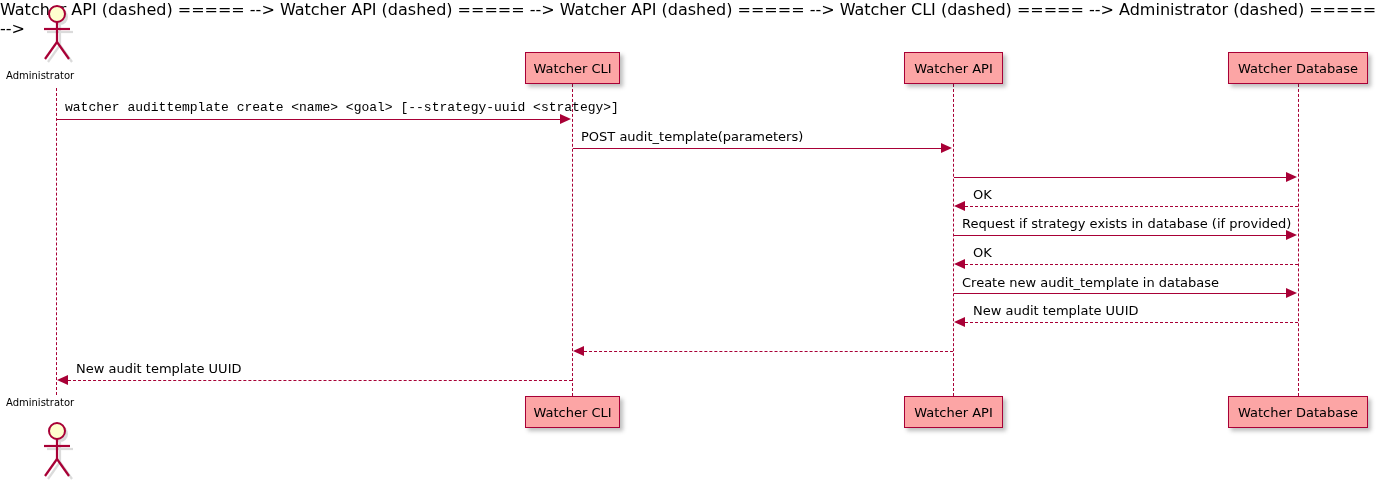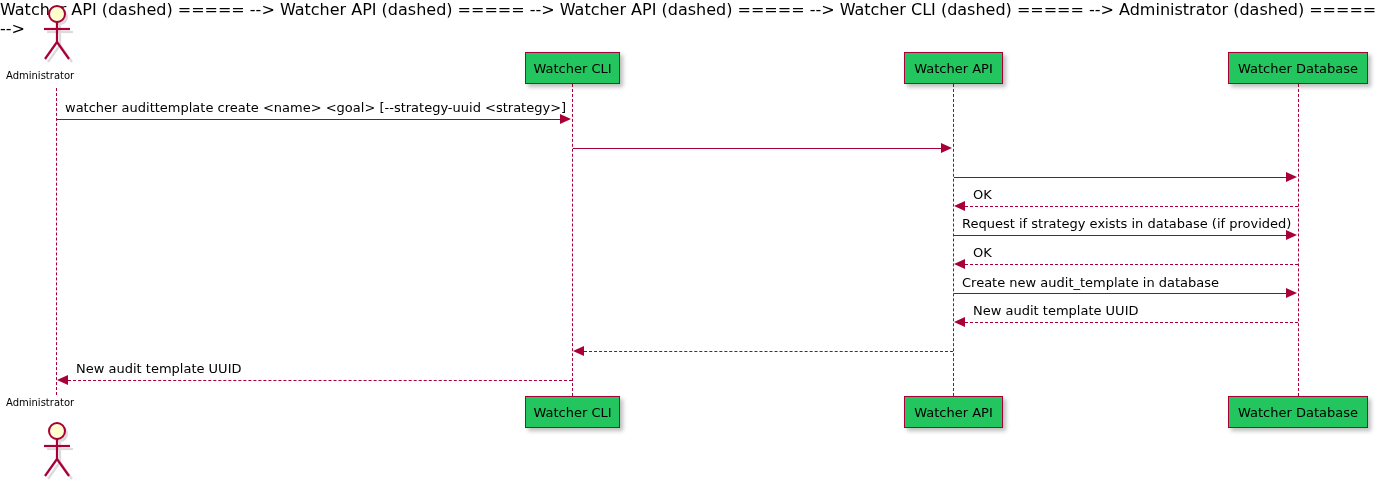--- a/index.html
+++ b/index.html
@@ -18,21 +18,21 @@
     overflow: hidden;
   }
   .lifeline {
     position: absolute;
     width: 0;
     border-left: 1px dashed #A80036;
     top: 0;
   }
   .pbox {
     position: absolute;
-    background: #22c55e;
+    background: #fca5a5;
     border: 1.5px solid #A80036;
     box-shadow: 3px 3px 4px rgba(40,40,40,0.30);
     box-sizing: border-box;
     display: flex;
     align-items: center;
     justify-content: center;
     color: #000000;
     font-size: 13px;
     line-height: 1;
     white-space: nowrap;
@@ -134,25 +134,26 @@
   <div class="pbox" style="left:1228px; top:52px; width:140px; height:32px;">Watcher Database</div>
 
   
   <div class="pbox" style="left:525px; top:396px; width:95px; height:32px;">Watcher CLI</div>
   <div class="pbox" style="left:904px; top:396px; width:99px; height:32px;">Watcher API</div>
   <div class="pbox" style="left:1228px; top:396px; width:140px; height:32px;">Watcher Database</div>
 
   
   <div class="msg-line" style="left:57px; top:119px; width:504px;"></div>
   <div class="arrow-head right" style="left:560px; top:114px;"></div>
-  <div class="msg-text" style="left:65px; top:101px;">watcher audittemplate create &lt;name&gt; &lt;goal&gt; [--strategy-uuid &lt;strategy&gt;]</div>
+  <div class="msg-text" style="left:65px; top:101px;font-family:Liberation Mono, monospace;">watcher audittemplate create &lt;name&gt; &lt;goal&gt; [--strategy-uuid &lt;strategy&gt;]</div>
 
   
   <div class="msg-line" style="left:573px; top:148px; width:369px;"></div>
   <div class="arrow-head right" style="left:941px; top:143px;"></div>
+  <div class="msg-text" style="left:581px; top:130px;">POST audit_template(parameters)</div>
 
   
   <div class="msg-line" style="left:954px; top:177px; width:333px;"></div>
   <div class="arrow-head right" style="left:1286px; top:172px;"></div>
 
    Watcher API (dashed) ===== --&gt;
   <div class="msg-line dashed" style="left:965px; top:206px; width:333px;"></div>
   <div class="arrow-head left" style="left:954px; top:201px;"></div>
   <div class="msg-text" style="left:973px; top:188px;">OK</div>
 

